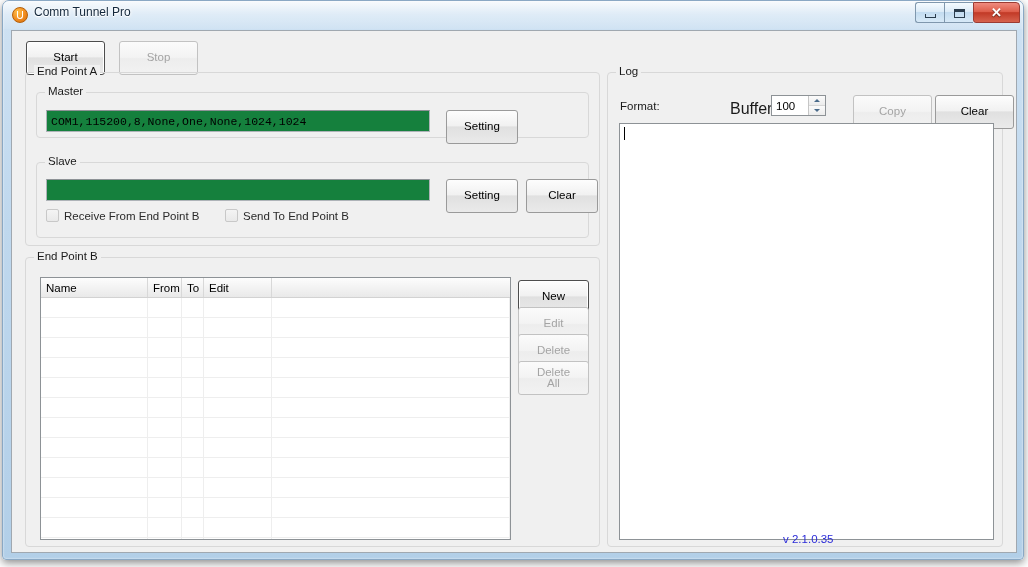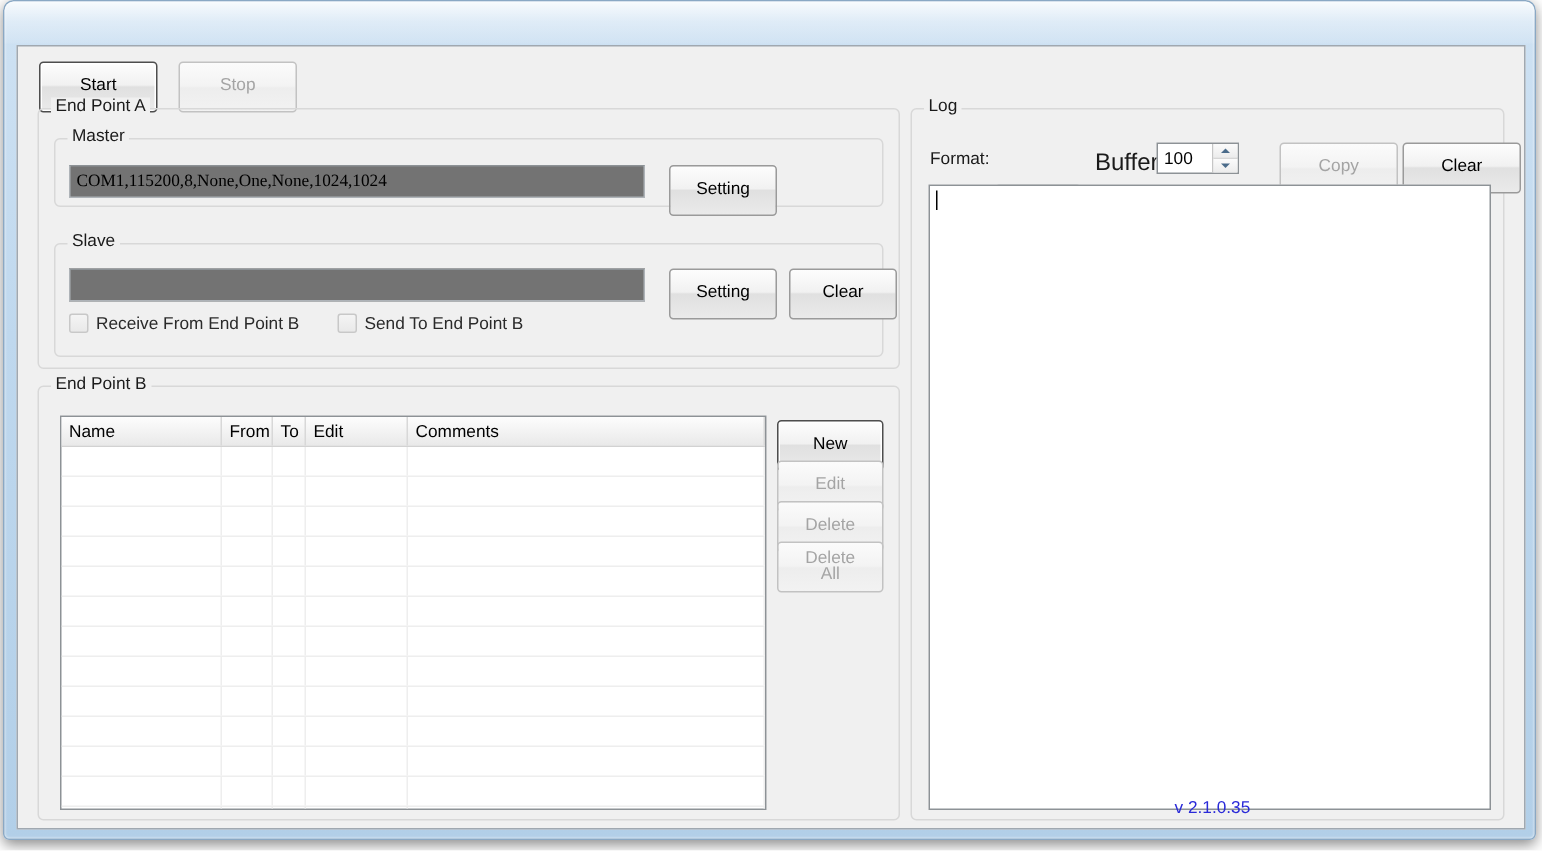--- a/index.html
+++ b/index.html
@@ -149,25 +149,25 @@
     box-shadow: 0 0 0 1px #ffffff inset;
   }
   .btn.disabled {
     color: #a4a4a4;
     border-color: #c2c2c2;
     background: linear-gradient(to bottom, #fbfbfb 0%, #f3f3f3 48%, #ededed 52%, #f2f2f2 100%);
   }
 
   .textbox {
     position: absolute;
-    background: #737373;
+    background: #15803d;
     border: 1px solid #aeb3b8;
     border-top-color: #8d9296;
     box-sizing: border-box;
-    font-family: Liberation Serif, serif;
+    font-family: Liberation Mono, monospace;
     font-size: 11.5px;
     color: #000000;
     display: flex;
     align-items: center;
     padding-left: 4px;
     overflow: hidden;
     white-space: nowrap;
   }
 
   .groupbox {
@@ -353,20 +353,36 @@
   }
 </style>
 </head>
 <body>
 
 <div id="screen">
 
   <div class="win-frame">
     <div class="frame-gloss"></div>
 
+    <div class="titlebar">
+      <div class="app-icon"></div>
+      <div class="title-text">Comm Tunnel Pro</div>
+
+      <div class="win-buttons">
+        <div class="wbtn">
+          <span class="glyph-min"></span>
+        </div>
+        <div class="wbtn">
+          <span class="glyph-max"></span>
+        </div>
+        <div class="wbtn close">
+          <span class="glyph-close">✕</span>
+        </div>
+      </div>
+    </div>
 
     <div class="client">
 
       <div class="btn default" style="left:14px; top:10px; width:79px; height:22px;">Start</div>
       <div class="btn disabled" style="left:107px; top:10px; width:79px; height:22px;">Stop</div>
 
       <div class="groupbox" style="left:13px; top:41px; width:575px; height:174px;">
         <span class="gb-label">End Point A</span>
 
         <div class="groupbox" style="left:10px; top:19px; width:553px; height:46px;">
@@ -394,21 +410,20 @@
 
       <div class="groupbox" style="left:13px; top:226px; width:575px; height:290px;">
         <span class="gb-label">End Point B</span>
 
         <div class="grid" style="left:14px; top:19px; width:471px; height:263px;">
           <div class="grid-head" id="tbl-head">
               <div class="gh" style="width: 107px;">Name</div>
               <div class="gh" style="width: 34px;">From</div>
               <div class="gh" style="width: 22px;">To</div>
               <div class="gh" style="width: 68px;">Edit</div>
-              <div class="gh" style="width: 238px;">Comments</div>
             </div>
           <div id="tbl-body">
               <div class="grid-row">
                 <div class="gc" style="width: 107px;"></div>
                 <div class="gc" style="width: 34px;"></div>
                 <div class="gc" style="width: 22px;"></div>
                 <div class="gc" style="width: 68px;"></div>
                 <div class="gc" style="width: 238px;"></div>
               </div>
               <div class="grid-row">

